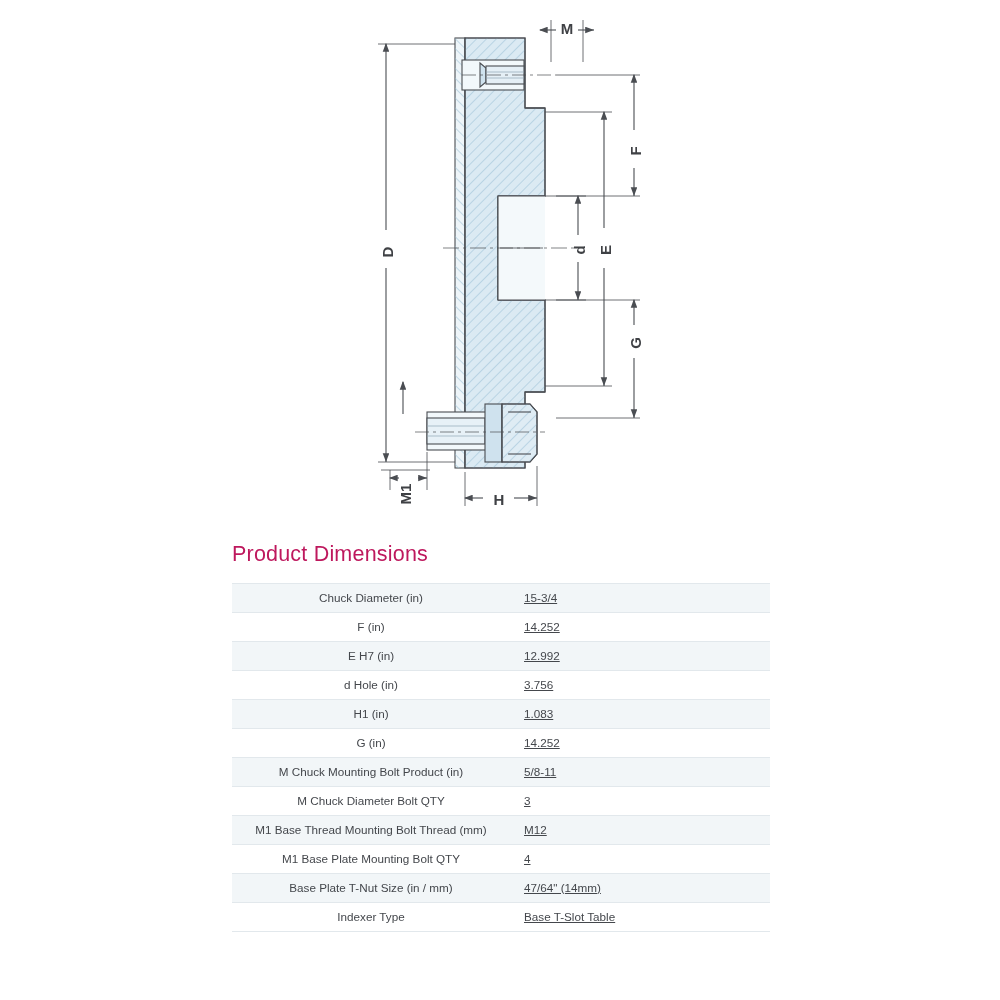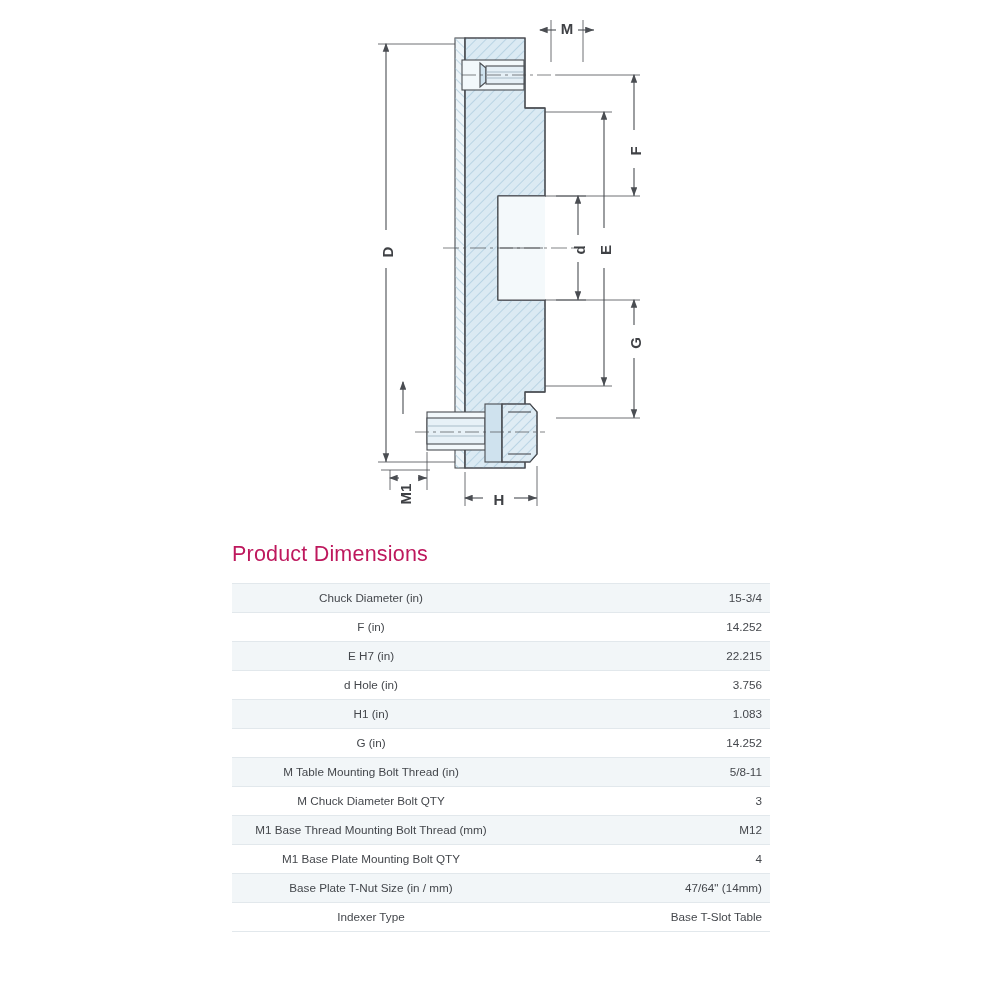--- a/index.html
+++ b/index.html
@@ -67,22 +67,23 @@
     vertical-align: middle;
     line-height: 1.28;
     margin-top: 38px;
   }
   .spec-table td.label {
     width: 262px;
     text-align: center;
     padding-right: 12px;
   }
   .spec-table td.value {
-    text-align: right;
+    text-align: left;
     padding-left: 10px;
+    text-decoration: underline;
   }
 </style>
 </head>
 <body>
 
 <div class="page">
 
   <div class="drawing">
     <svg width="1000" height="530" viewBox="0 0 1000 530" xmlns="http://www.w3.org/2000/svg">
       <defs>
@@ -204,36 +205,36 @@
       <tr>
         <td class="label">Chuck Diameter (in)</td>
         <td class="value">15-3/4</td>
       </tr>
       <tr>
         <td class="label">F (in)</td>
         <td class="value">14.252</td>
       </tr>
       <tr>
         <td class="label">E H7 (in)</td>
-        <td class="value">22.215</td>
+        <td class="value">12.992</td>
       </tr>
       <tr>
         <td class="label">d Hole (in)</td>
         <td class="value">3.756</td>
       </tr>
       <tr>
         <td class="label">H1 (in)</td>
         <td class="value">1.083</td>
       </tr>
       <tr>
         <td class="label">G (in)</td>
         <td class="value">14.252</td>
       </tr>
       <tr>
-        <td class="label">M Table Mounting  Bolt Thread (in)</td>
+        <td class="label">M Chuck Mounting  Bolt Product (in)</td>
         <td class="value">5/8-11</td>
       </tr>
       <tr>
         <td class="label">M Chuck Diameter Bolt QTY</td>
         <td class="value">3</td>
       </tr>
       <tr>
         <td class="label">M1 Base Thread Mounting Bolt Thread (mm)</td>
         <td class="value">M12</td>
       </tr>

